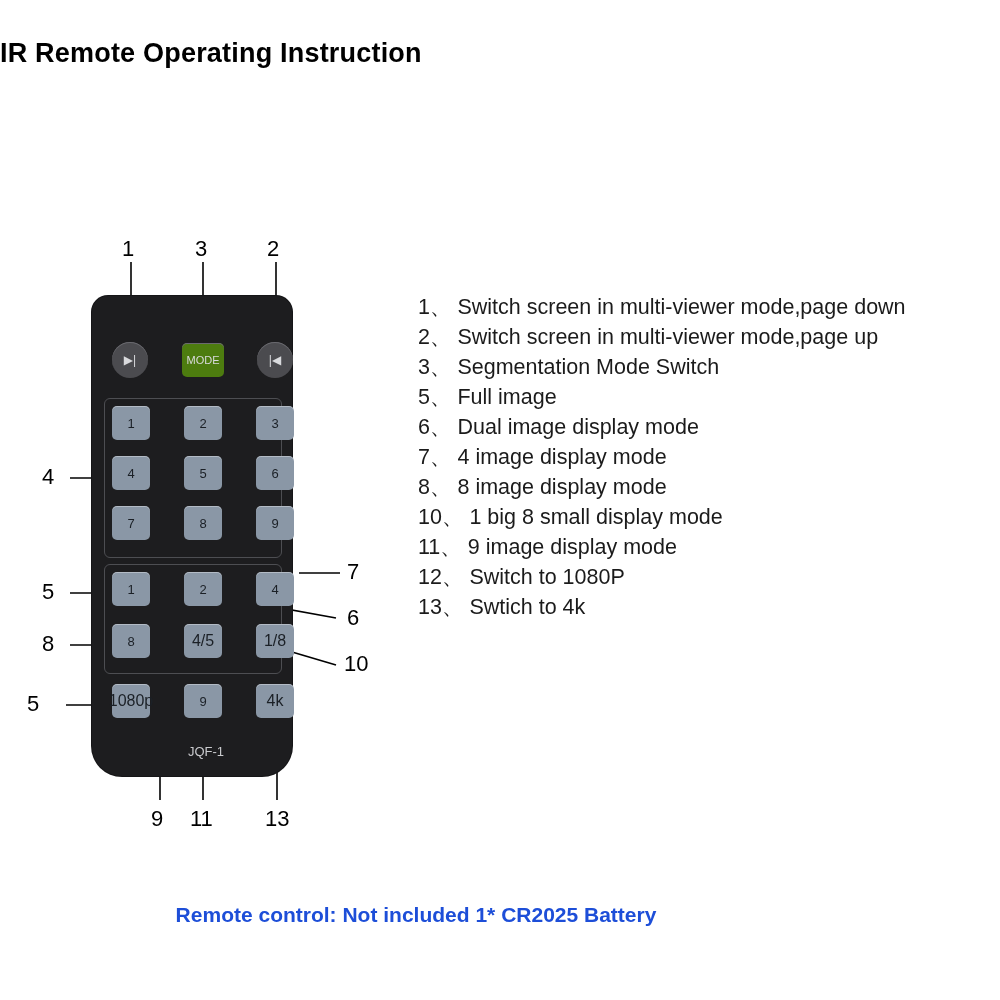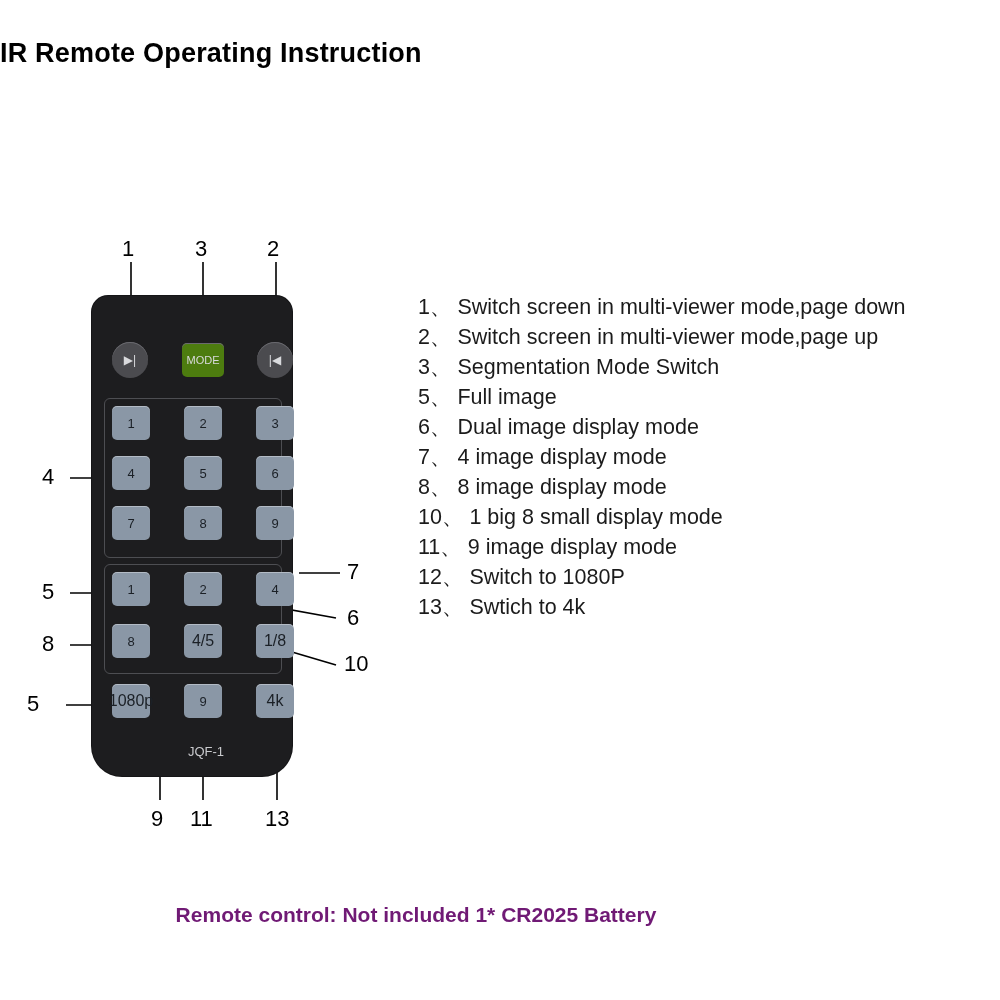--- a/index.html
+++ b/index.html
@@ -118,21 +118,21 @@
     display: inline-block;
   }
   #footer-note {
     position: absolute;
     left: 0;
     top: 903px;
     width: 832px;
     text-align: center;
     font-size: 21px;
     font-weight: bold;
-    color: #701a75;
+    color: #1d4ed8;
   }
 </style>
 </head>
 <body>
 
 <div id="page-title">IR Remote Operating Instruction</div>
 
 <svg id="leaders" viewBox="0 0 1000 1000">
   <g stroke="#000000" stroke-width="1.6" fill="none">
 

